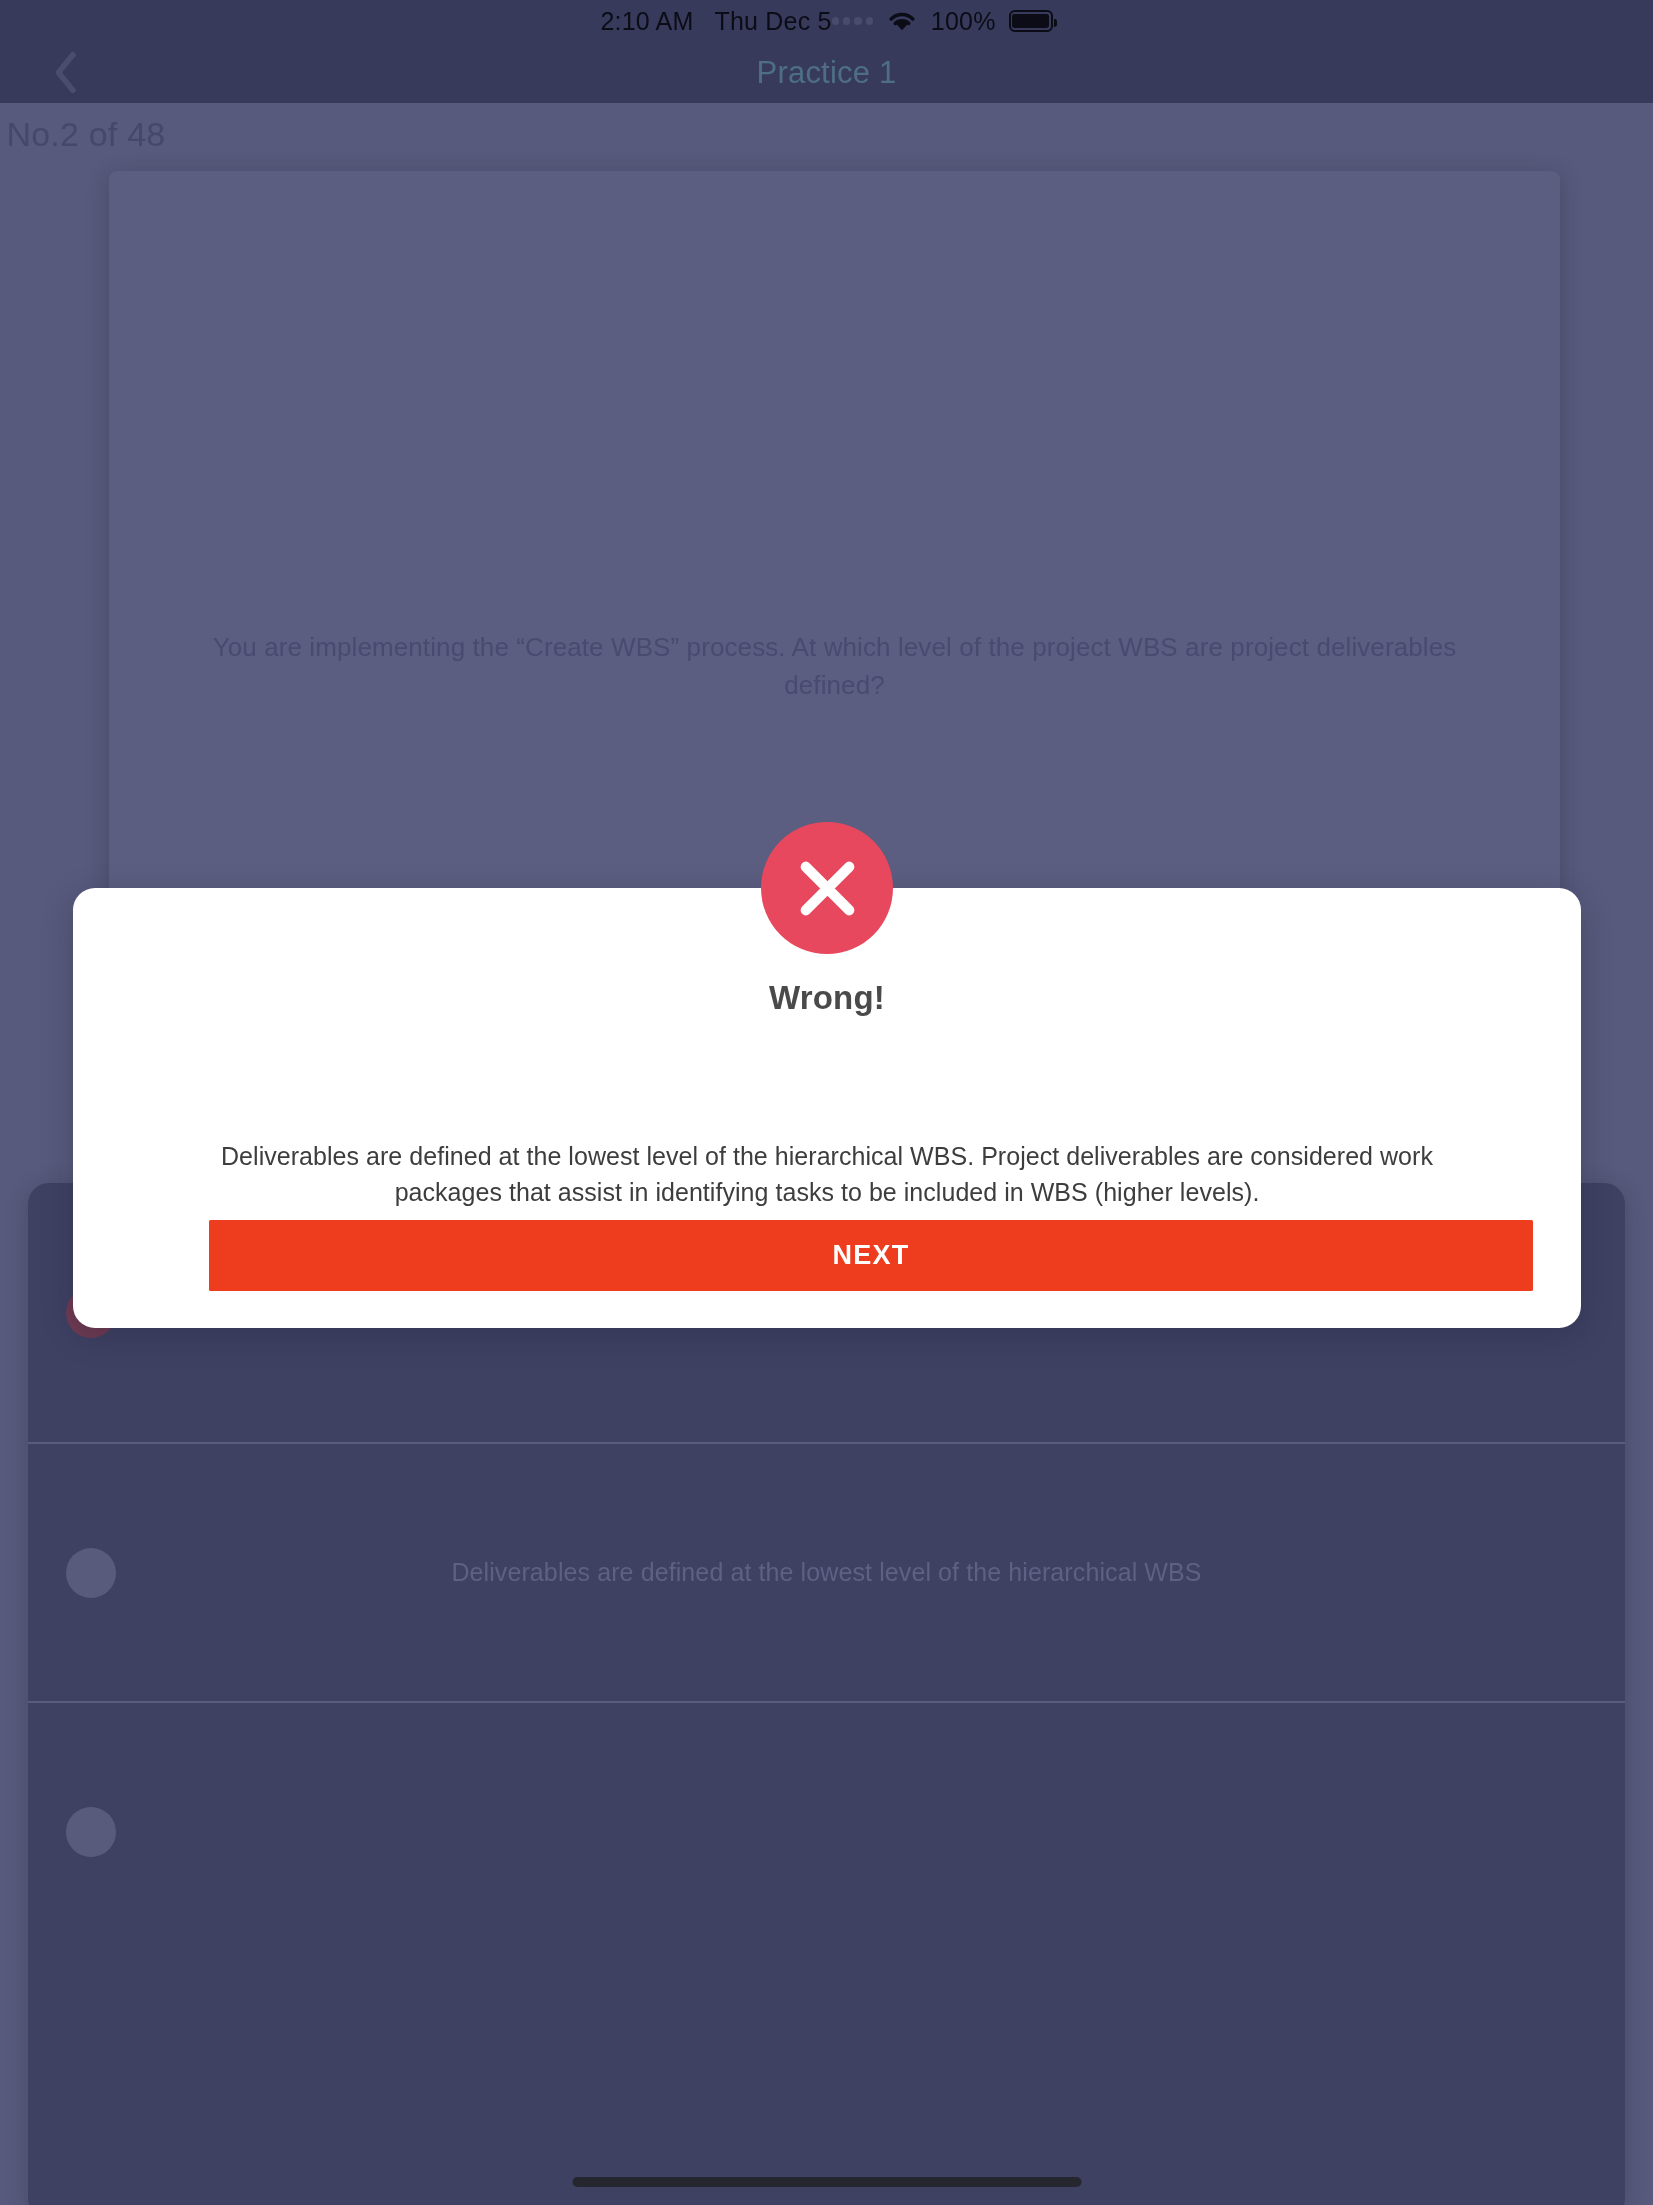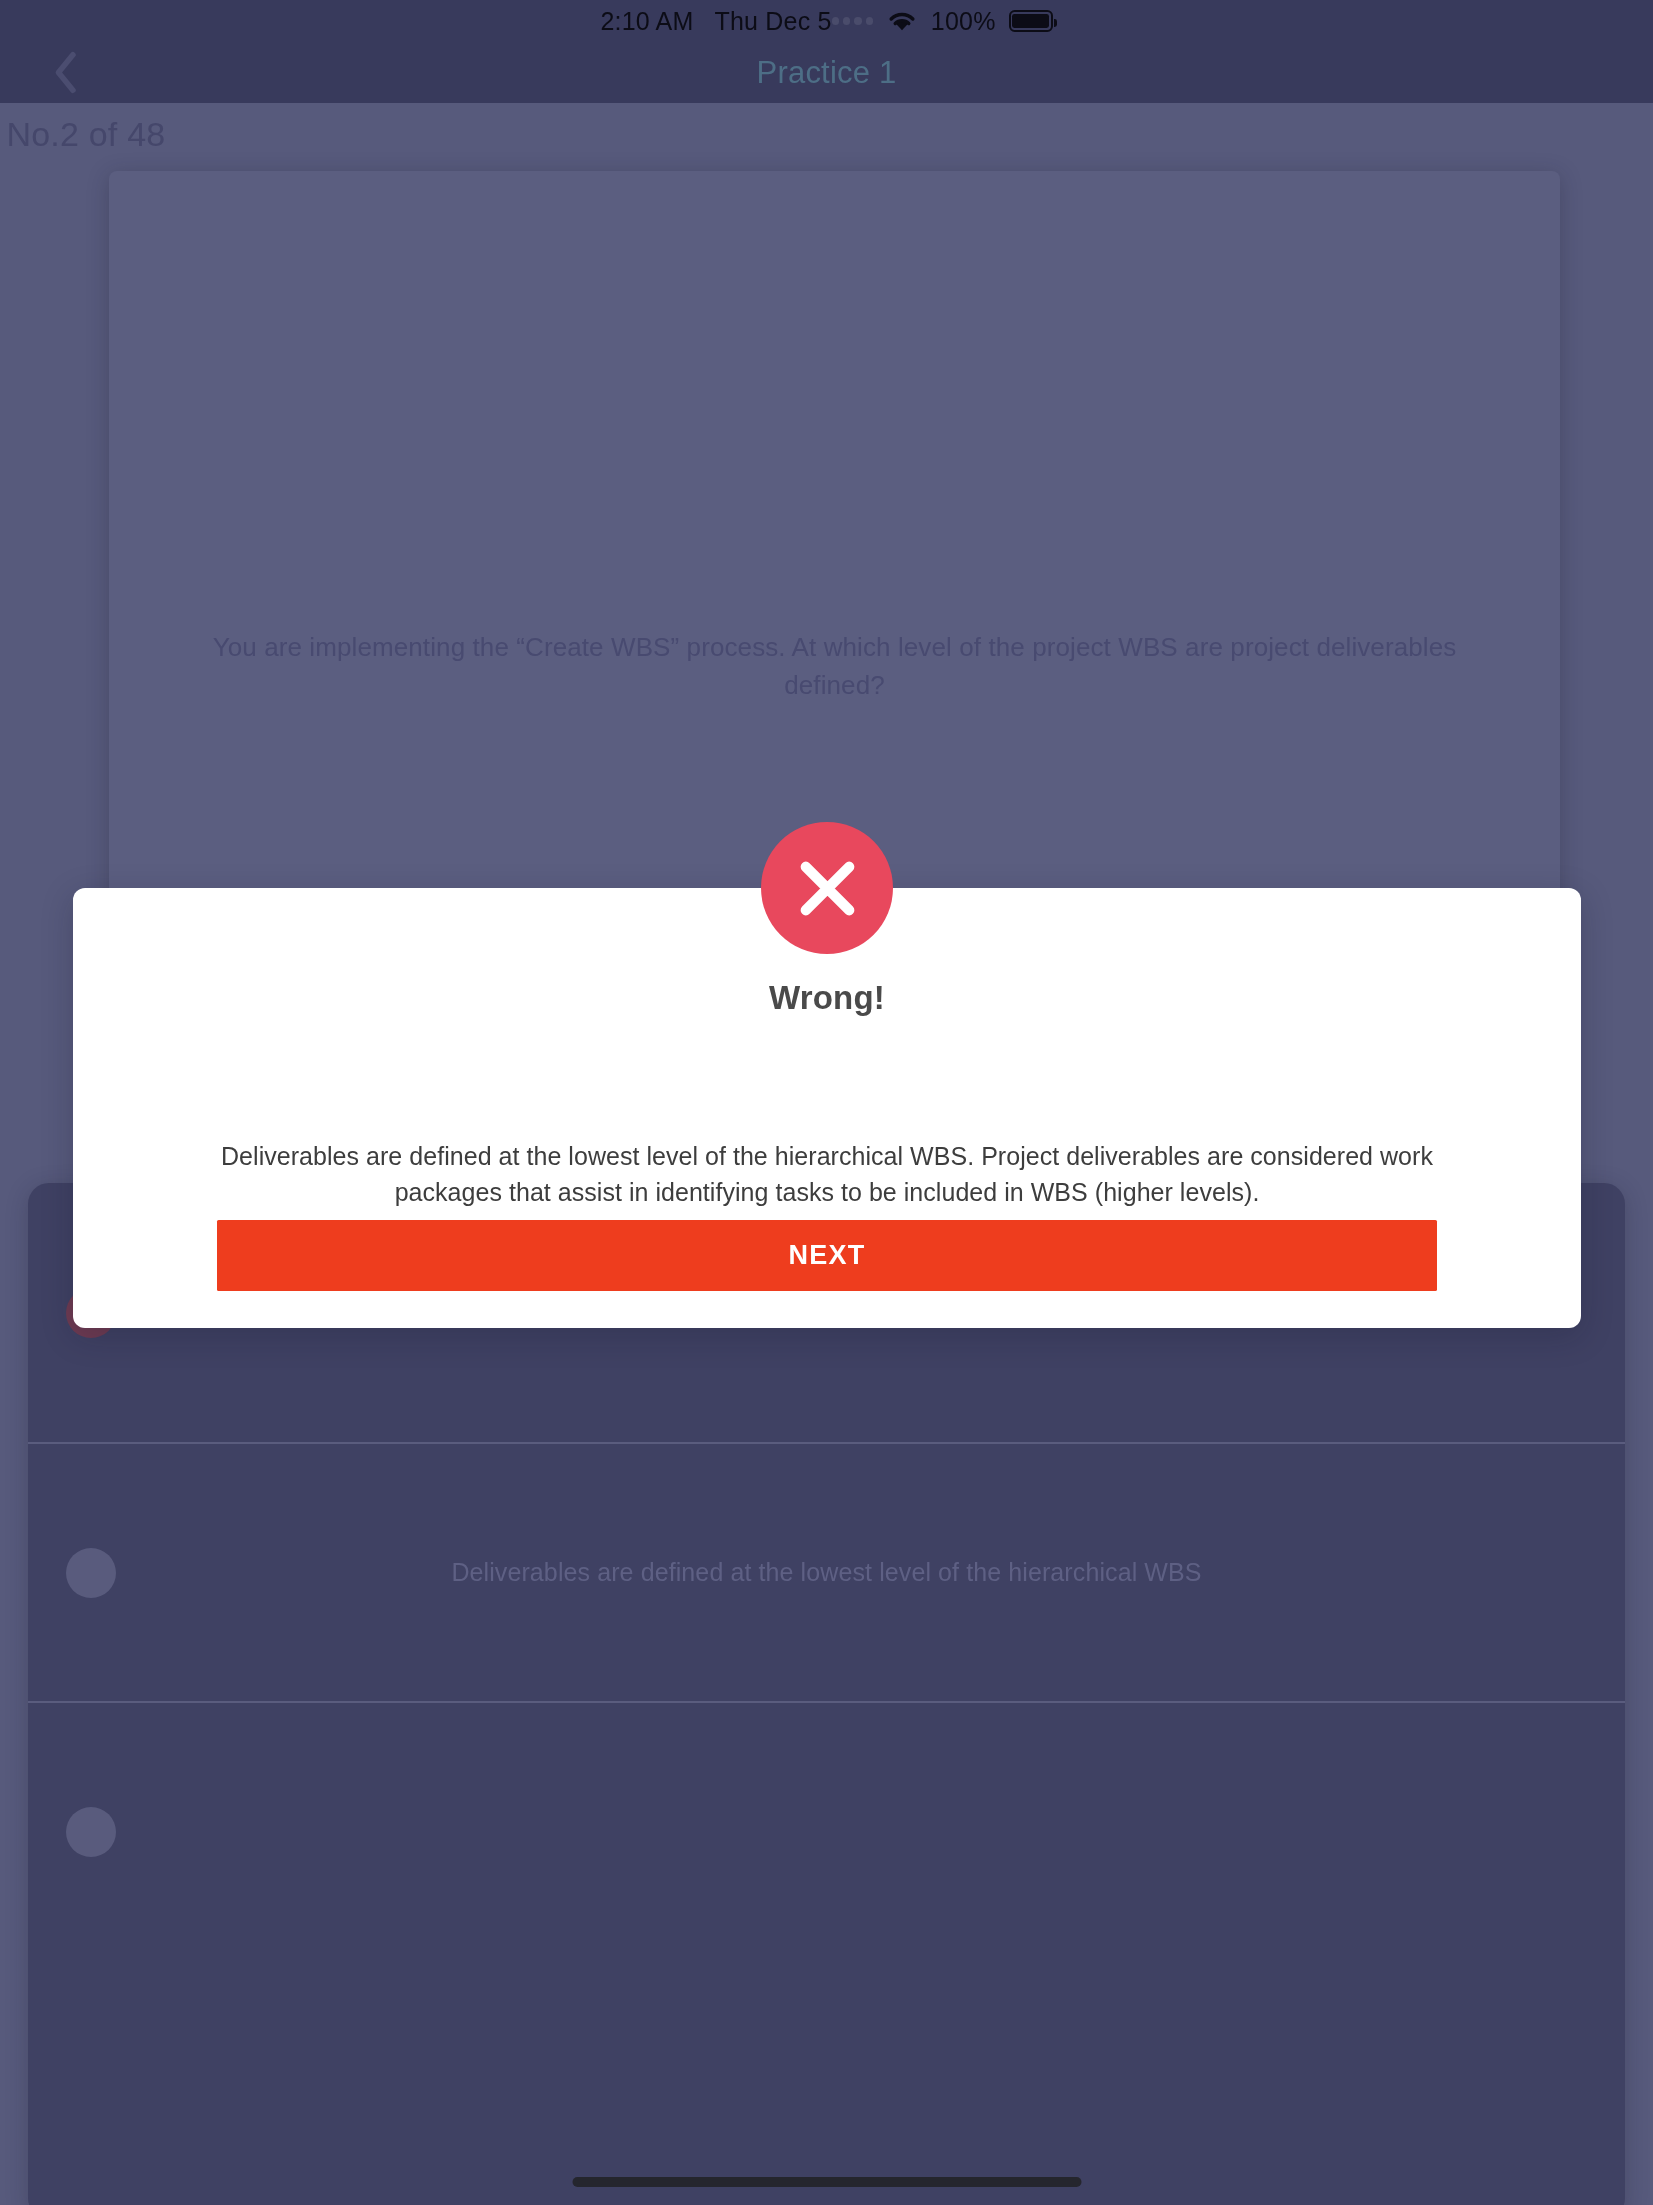--- a/index.html
+++ b/index.html
@@ -186,21 +186,21 @@
     border-radius: 5.7px;
     background: #25262e;
   }
 
   
   .modal {
     position: absolute;
     left: 73px; top: 888px;
     width: 1508px; height: 440px;
     background: #ffffff;
-    border-radius: 12px;
+    border-radius: 22px;
     z-index: 10;
     box-shadow: 0 8px 32px rgba(20,20,40,.22);
   }
   .result-badge {
     position: absolute;
     left: 50%;
     transform: translateX(-50%);
     top: -66px;
     width: 132px; height: 132px;
     border-radius: 50%;
@@ -225,23 +225,23 @@
     left: 93px; right: 93px;
     top: 250px;
     text-align: center;
     font-size: 25px;
     line-height: 1.45;
     color: #3d3d3d;
     letter-spacing: 0.04px;
   }
   .next-btn {
     position: absolute;
-    left: 144px;
+    left: 136px;
     bottom: 37px;
-    width: 1220px; height: 71px;
+    width: 1324px; height: 71px;
     background: #ee3d1e;
     border: none;
     border-radius: 1.6px;
     color: #ffffff;
     font-family: "Liberation Sans", sans-serif;
     font-size: 27px;
     font-weight: 700;
     letter-spacing: 1.3px;
     cursor: pointer;
   }

